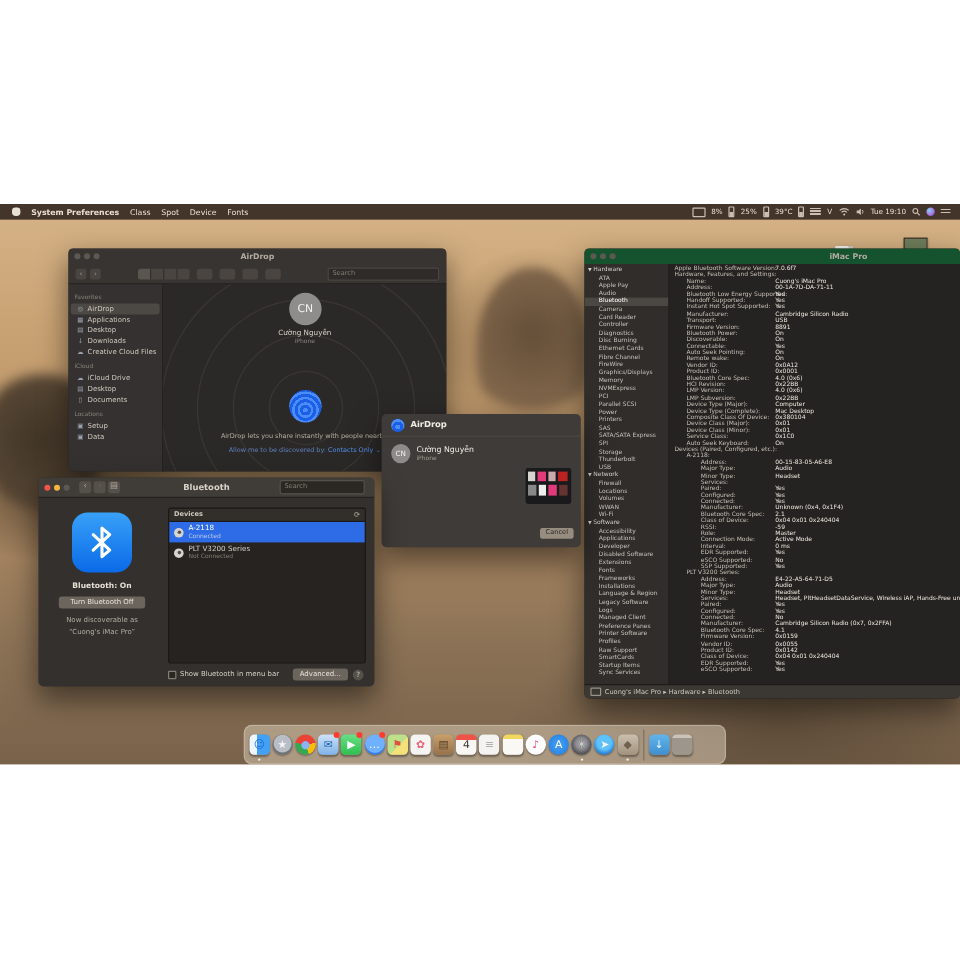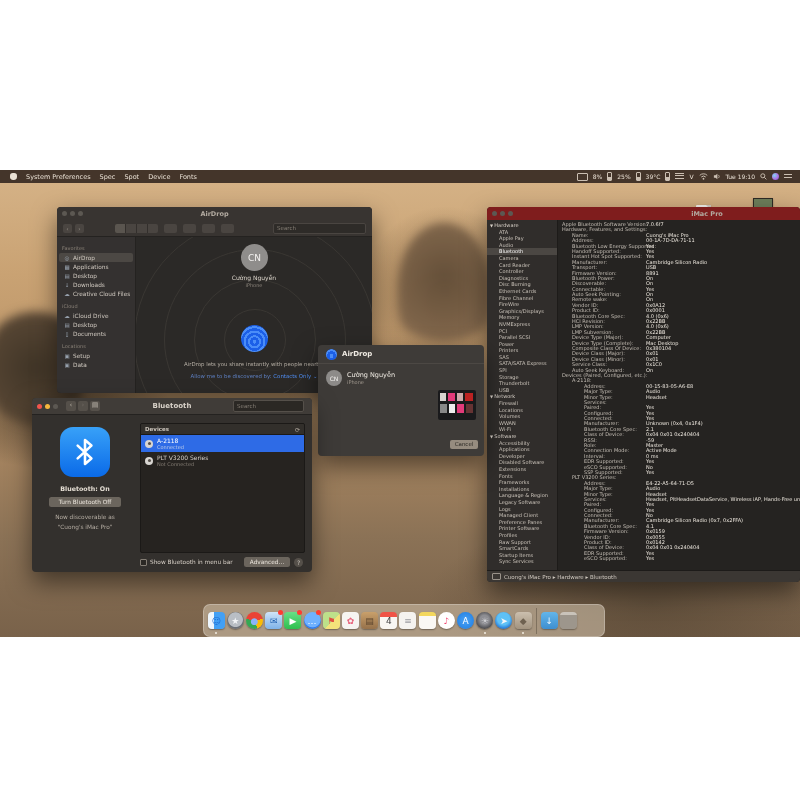--- a/index.html
+++ b/index.html
@@ -6,21 +6,21 @@
   body{width:800px;height:800px;position:relative;overflow:hidden;
        font-family:"DejaVu Sans","Liberation Sans",sans-serif;
        -webkit-font-smoothing:antialiased;}
   .screen{position:absolute;left:0;top:170px;width:800px;height:467px;overflow:hidden;background:#b59271;}
 
   
   .menubar{position:absolute;left:0;top:0;width:800px;height:13px;background:#44352a;
            display:flex;align-items:center;color:#e9e0d4;font-size:6.5px;z-index:50;}
   .mb-left{display:flex;align-items:center;gap:9px;padding-left:10px;}
   .mb-apple{width:7px;height:7px;border-radius:40% 40% 45% 45%;background:#e9e0d4;}
-  .mb-app{font-weight:normal;}
+  .mb-app{font-weight:bold;}
   .mb-item{cursor:default;}
   .mb-right{margin-left:auto;display:flex;align-items:center;gap:5px;padding-right:8px;font-size:6px;}
   .meter{width:3px;height:7px;border:0.5px solid #cbbfb2;border-radius:1px;background:linear-gradient(0deg,#cbbfb2 0 45%,transparent 45%);}
   .statgrid{width:9px;height:7px;background:repeating-linear-gradient(180deg,#cbbfb2 0 1px,transparent 1px 2.4px);}
   .displayicon{width:9px;height:6px;border:1px solid #cbbfb2;border-radius:1px;}
   .siri{width:7px;height:7px;border-radius:50%;background:radial-gradient(circle at 35% 35%,#7fd4f2,#b06ae0 60%,#3b55c4);}
   .listicon{width:8px;height:6px;background:repeating-linear-gradient(180deg,#cbbfb2 0 1px,transparent 1px 2.8px);}
   .mb-right svg{display:block;}
 
   
@@ -37,21 +37,21 @@
         background:radial-gradient(circle,#3f3426,#574634 65%,transparent 72%);filter:blur(5px);}
 
   
   .dt-doc{position:absolute;left:696px;top:22px;width:15px;height:20px;background:#f4f2ee;border-radius:1px;box-shadow:0 1px 2px rgba(0,0,0,.3);}
   .dt-doc::after{content:"";position:absolute;right:0;top:0;border-style:solid;border-width:0 5px 5px 0;border-color:transparent #cfcac2 transparent transparent;}
   .dt-photo{position:absolute;left:753px;top:15px;width:18px;height:27px;border:1px solid #2e2a25;
             background:linear-gradient(180deg,#6d7d5a 0 30%,#a4744e 30% 70%,#7c5a3c 70%);box-shadow:0 1px 2px rgba(0,0,0,.3);}
 
   
   .win{position:absolute;border-radius:4px;box-shadow:0 10px 24px rgba(0,0,0,.5);overflow:hidden;}
-  .tbar{display:flex;align-items:center;position:relative;background:#7f1d1d;}
+  .tbar{display:flex;align-items:center;position:relative;background:#14532d;}
   .lights{display:flex;gap:3px;padding-left:5px;}
   .lt{width:5px;height:5px;border-radius:50%;background:#5c5852;}
   .lt.red{background:#f2544c;} .lt.yel{background:#f5b73d;}
   .ttl{position:absolute;left:0;right:0;text-align:center;color:#b3aba1;font-size:6.5px;font-weight:bold;}
 
   
   .win-finder{left:57px;top:37px;width:315px;height:186px;background:#2b2927;z-index:10;}
   .f-tbar{height:13px;background:#383431;}
   .f-toolbar{height:16px;background:#383431;display:flex;align-items:center;gap:3px;padding:0 6px;border-bottom:1px solid #242220;}
   .navbtn{width:9px;height:9px;background:#4a4541;border-radius:2px;color:#9a938a;font-size:6px;line-height:9px;text-align:center;}
@@ -168,21 +168,21 @@
     <div class="tree"></div>
     <div class="bush"></div>
     <div class="dt-doc"></div>
     <div class="dt-photo"></div>
   </div>
 
   <div class="menubar">
     <div class="mb-left">
       <div class="mb-apple"></div>
       <span class="mb-app">System Preferences</span>
-      <span class="mb-item">Spec</span>
+      <span class="mb-item">Class</span>
       <span class="mb-item">Spot</span>
       <span class="mb-item">Device</span>
       <span class="mb-item">Fonts</span>
     </div>
     <div class="mb-right">
       <div class="displayicon"></div>
       <span>8%</span>
       <div class="meter"></div>
       <span>25%</span>
       <div class="meter"></div>

